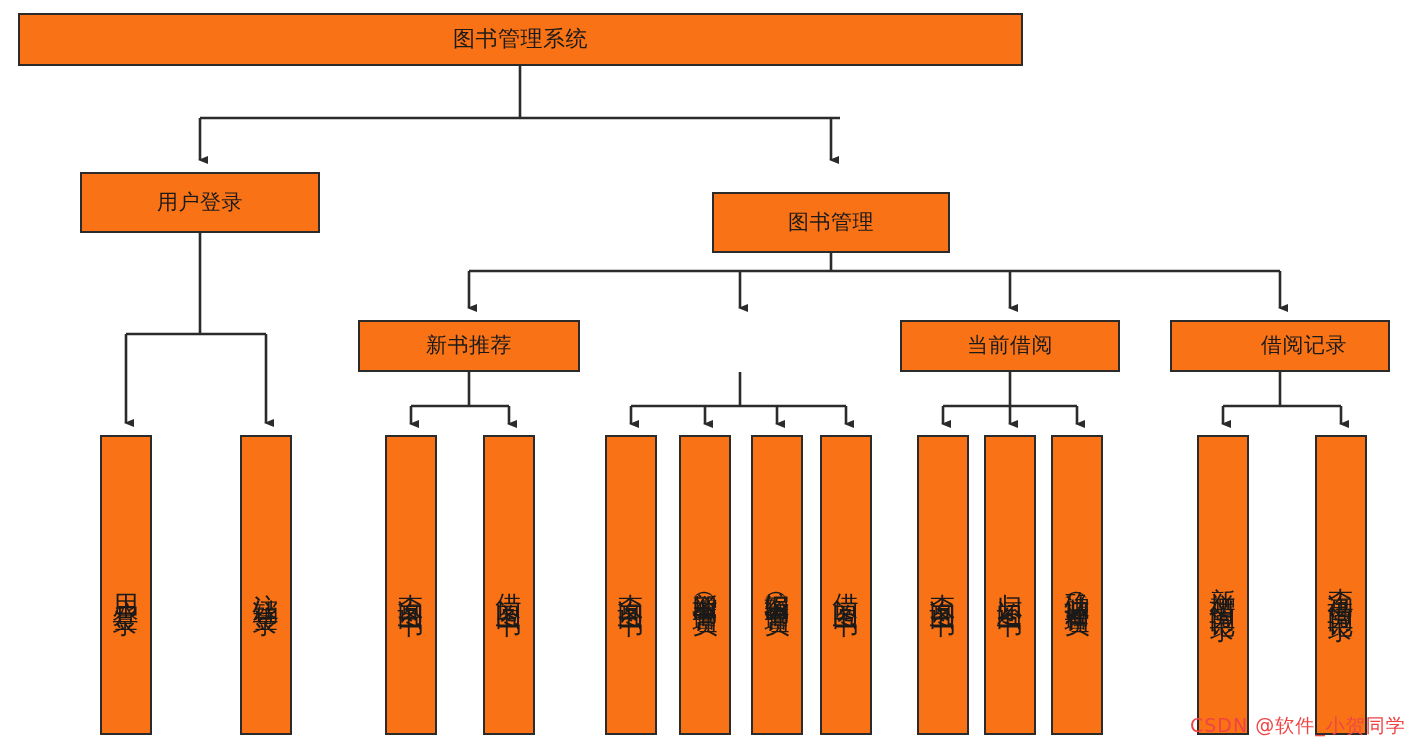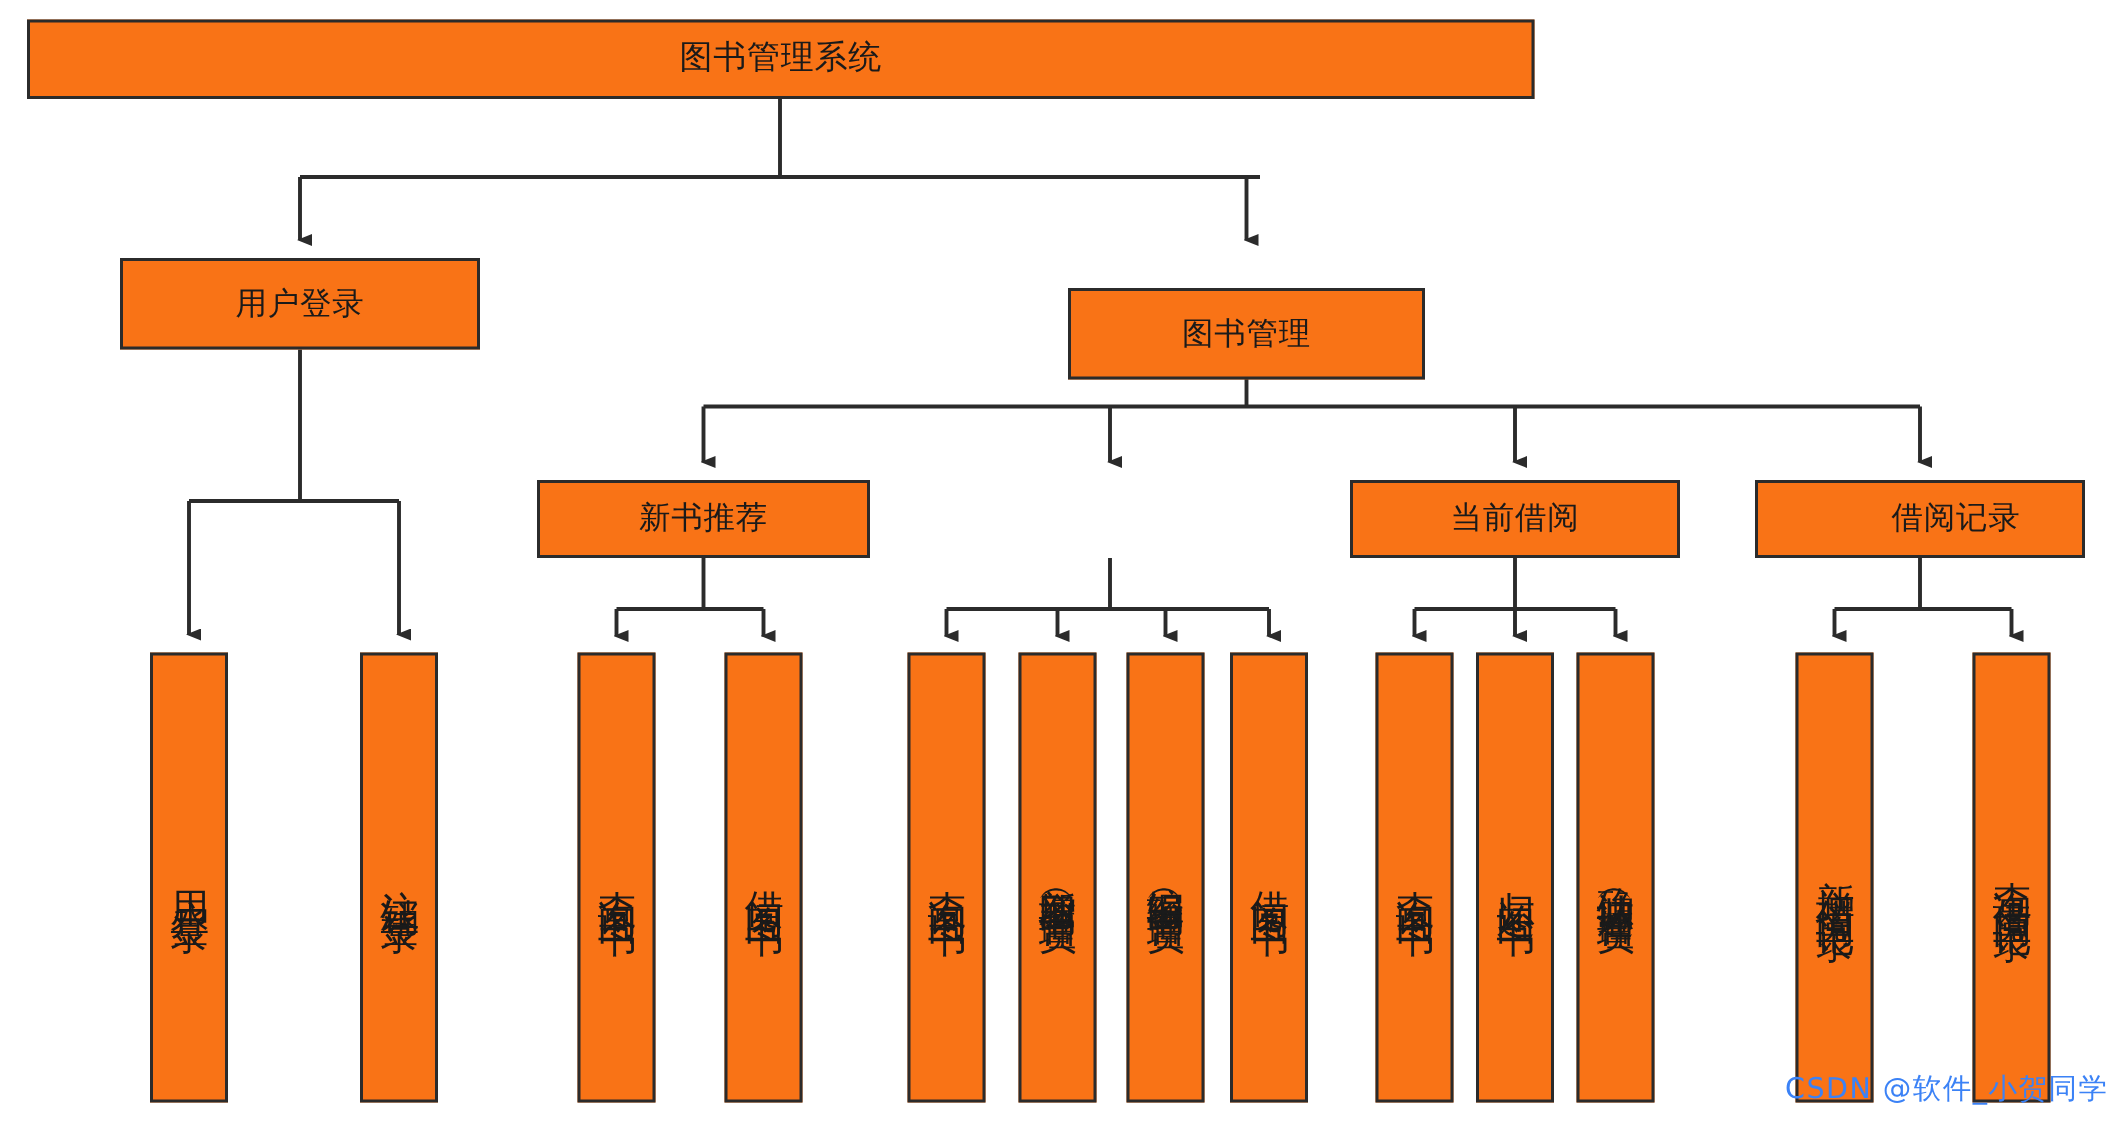--- a/index.html
+++ b/index.html
@@ -62,21 +62,21 @@
     letter-spacing: 6px;
     text-align: center;
     max-height: 100%;
   }
   .node.v.long .node-label {
     font-size: 25px;
     letter-spacing: 3px;
   }
   .watermark {
     position: absolute;
-    color: #3b82f6;
+    color: #ef4444;
     font-size: 19px;
     letter-spacing: 1px;
     white-space: nowrap;
     user-select: none;
     text-align: center;
   }
 </style>
 </head>
 <body>
 

